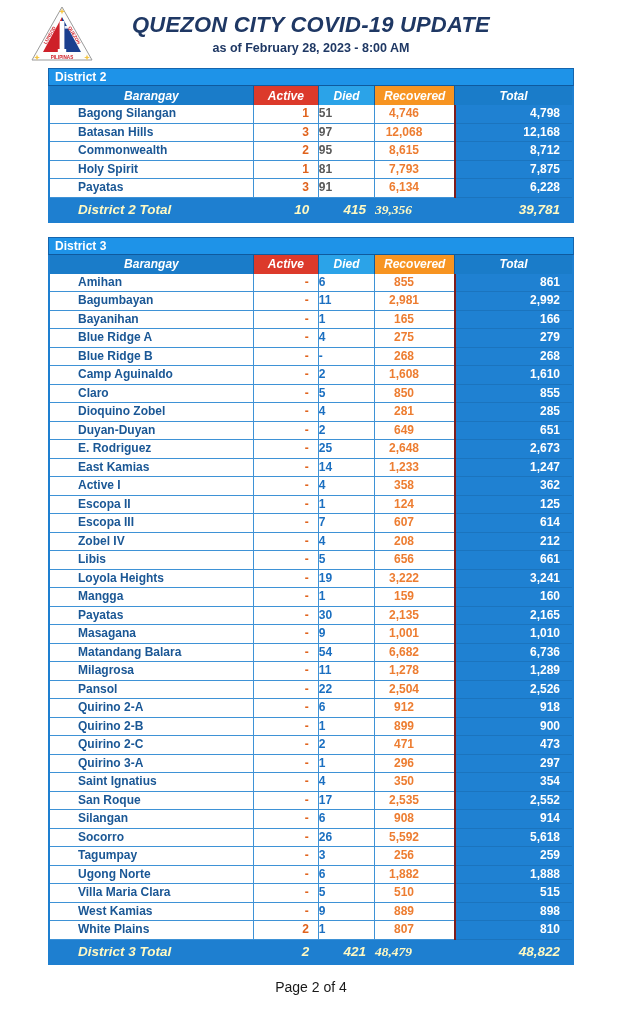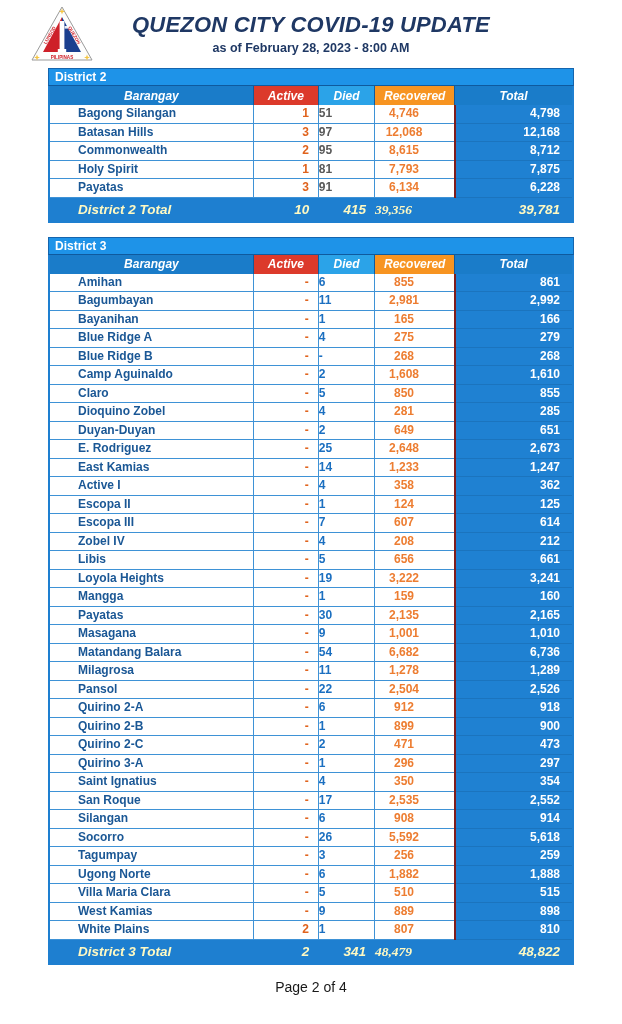--- a/index.html
+++ b/index.html
@@ -508,21 +508,21 @@
               <td class="c-active">2</td>
               <td class="c-died">1</td>
               <td class="c-rec">807</td>
               <td class="c-total">810</td>
             </tr>
           </tbody>
         <tfoot>
           <tr>
             <td class="t-label">District 3 Total</td>
             <td class="t-num">2</td>
-            <td class="t-num">341</td>
+            <td class="t-num">421</td>
             <td class="t-rec">48,479</td>
             <td class="t-total">48,822</td>
           </tr>
         </tfoot>
       </table>
     </section>
 
   </div>
 
   <footer class="page-footer">

